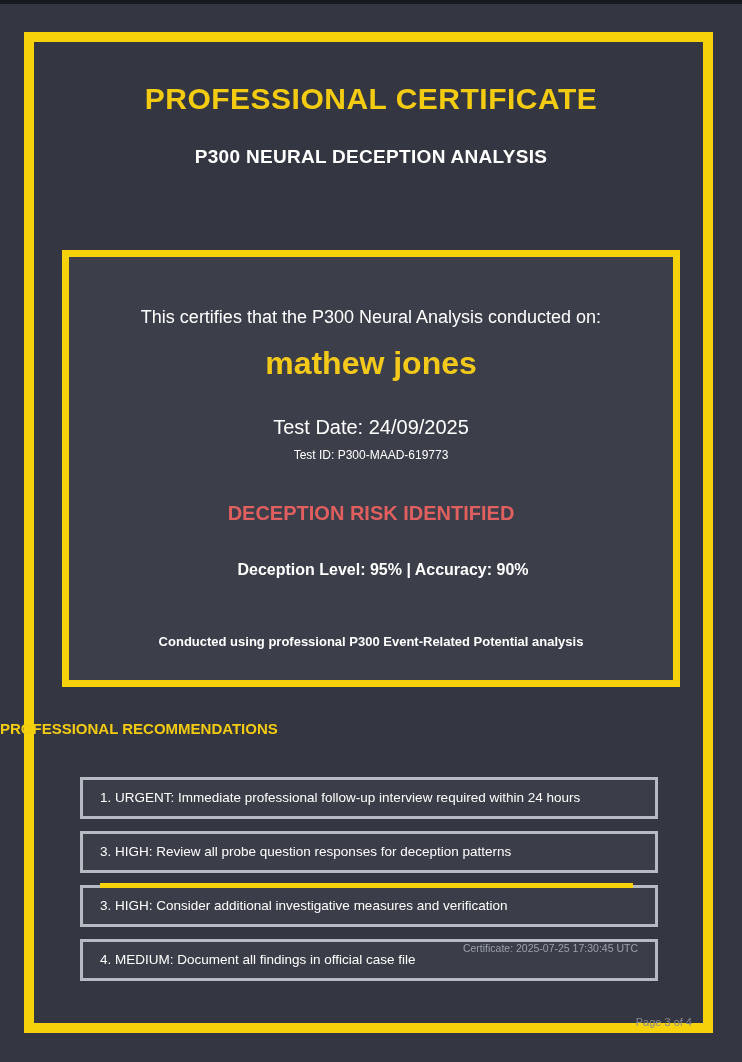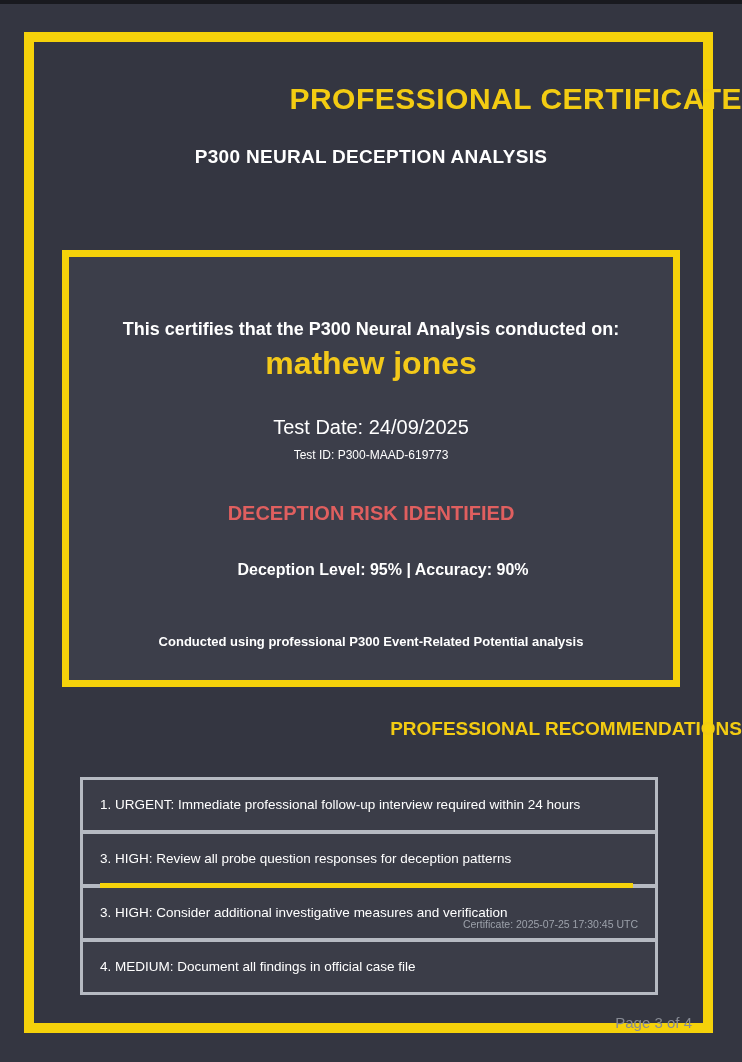--- a/index.html
+++ b/index.html
@@ -16,21 +16,21 @@
     background:#191a1f;
   }
   .outer-frame{
     position:absolute;left:24px;top:32px;
     width:689px;height:1001px;
     border:10px solid #f5d20a;
     box-sizing:border-box;
   }
   .doc-title{
     position:absolute;left:0;right:0;top:84px;
-    text-align:right;
+    text-align:center;
     color:#f3cc12;
     font-size:30px;font-weight:bold;
     letter-spacing:0.5px;
     line-height:30px;
   }
   .doc-subtitle{
     position:absolute;left:0;right:0;top:146px;
     text-align:center;
     color:#ffffff;
     font-size:19px;font-weight:bold;
@@ -38,62 +38,62 @@
     line-height:22px;
   }
   .cert-panel{
     position:absolute;left:62px;top:250px;
     width:618px;height:437px;
     border:7px solid #f5d20a;
     background:#3c3e4a;
     box-sizing:border-box;
   }
   .cert-panel .line{position:absolute;left:0;right:0;text-align:center;color:#ffffff;}
-  .intro-line{top:50px;font-size:18px;font-weight:bold;line-height:20px;margin-top:12px;}
+  .intro-line{top:50px;font-size:18px;font-weight:normal;line-height:20px;}
   .subject-name{top:92px;font-size:32px;font-weight:bold;color:#f3c91a !important;line-height:28px;}
   .test-date{top:160px;font-size:20px;line-height:20px;}
   .test-id{top:188px;font-size:12px;line-height:20px;}
   .risk-status{top:244px;font-size:20px;font-weight:bold;color:#e05f5f !important;line-height:24px;}
   .risk-metrics{top:303px;font-size:16px;font-weight:bold;line-height:20px;padding-left:24px;}
   .method-note{top:377px;font-size:13px;font-weight:bold;line-height:15px;}
   .rec-heading{
     position:absolute;left:0;right:0;top:718px;
-    text-align:right;
+    text-align:left;
     color:#f3cc12;
-    font-size:19px;font-weight:bold;
+    font-size:15px;font-weight:bold;
     line-height:22px;
   }
   .rec-item{
-    position:absolute;left:80px;width:578px;height:56px;
+    position:absolute;left:80px;width:578px;height:42px;
     border:3px solid #b6bac2;
     background:#3b3d48;
     box-sizing:border-box;
     display:flex;align-items:center;
     padding-left:17px;
     color:#ffffff;font-size:13.5px;
     line-height:16px;
   }
   .rec-item-1{top:777px;}
   .rec-item-2{top:831px;}
   .rec-item-3{top:885px;}
   .rec-item-4{top:939px;}
   .item-highlight-divider{
     position:absolute;left:100px;top:883px;
     width:533px;height:5px;
     background:#f5d20a;
     z-index:2;
   }
   .cert-stamp{
-    position:absolute;right:104px;top:918px;
+    position:absolute;right:104px;top:942px;
     color:#9ca1aa;font-size:10.5px;line-height:13px;
     z-index:2;
   }
   .page-indicator{
     position:absolute;right:50px;top:1016px;
-    color:#878b94;font-size:15px;line-height:13px;
+    color:#878b94;font-size:11px;line-height:13px;
     z-index:3;
     text-align:center;
   }
 </style>
 </head>
 <body>
 
 <div class="page">
 
   <div class="top-strip"></div>

